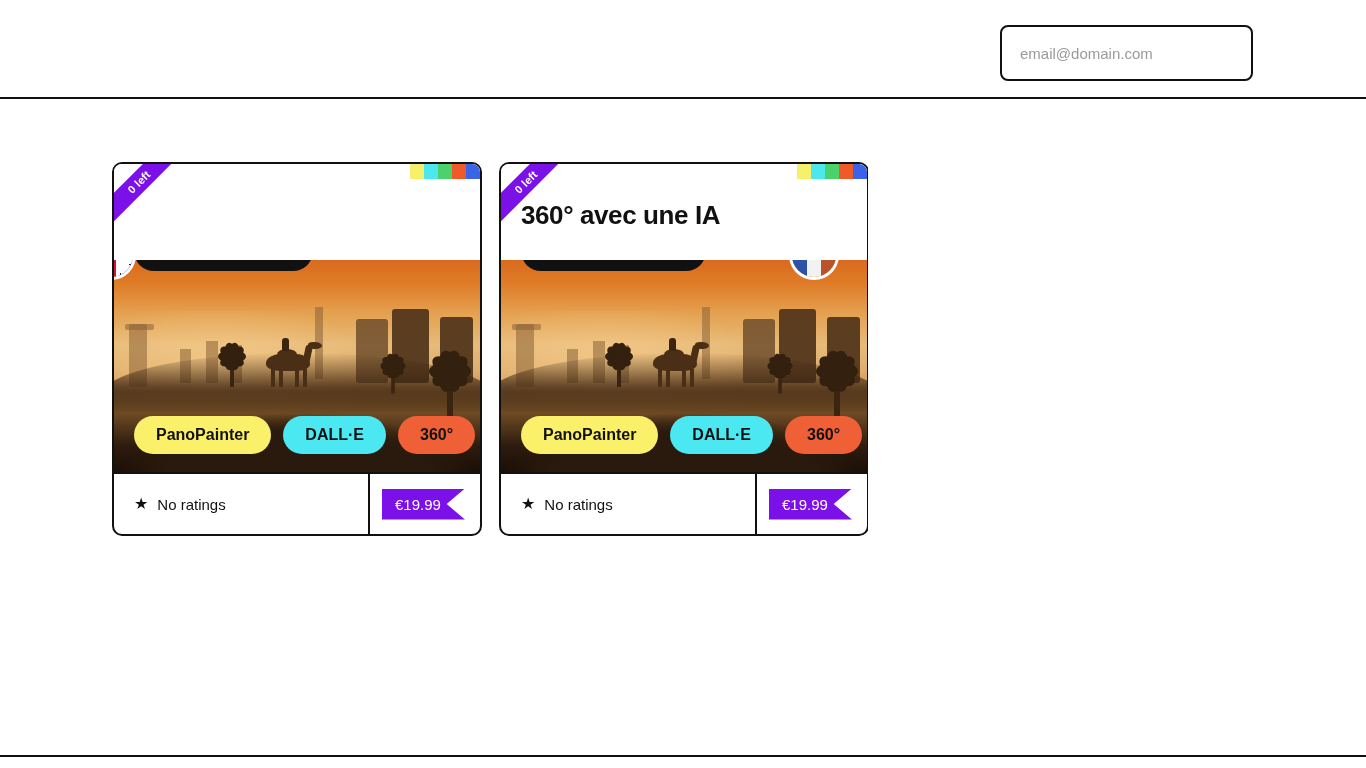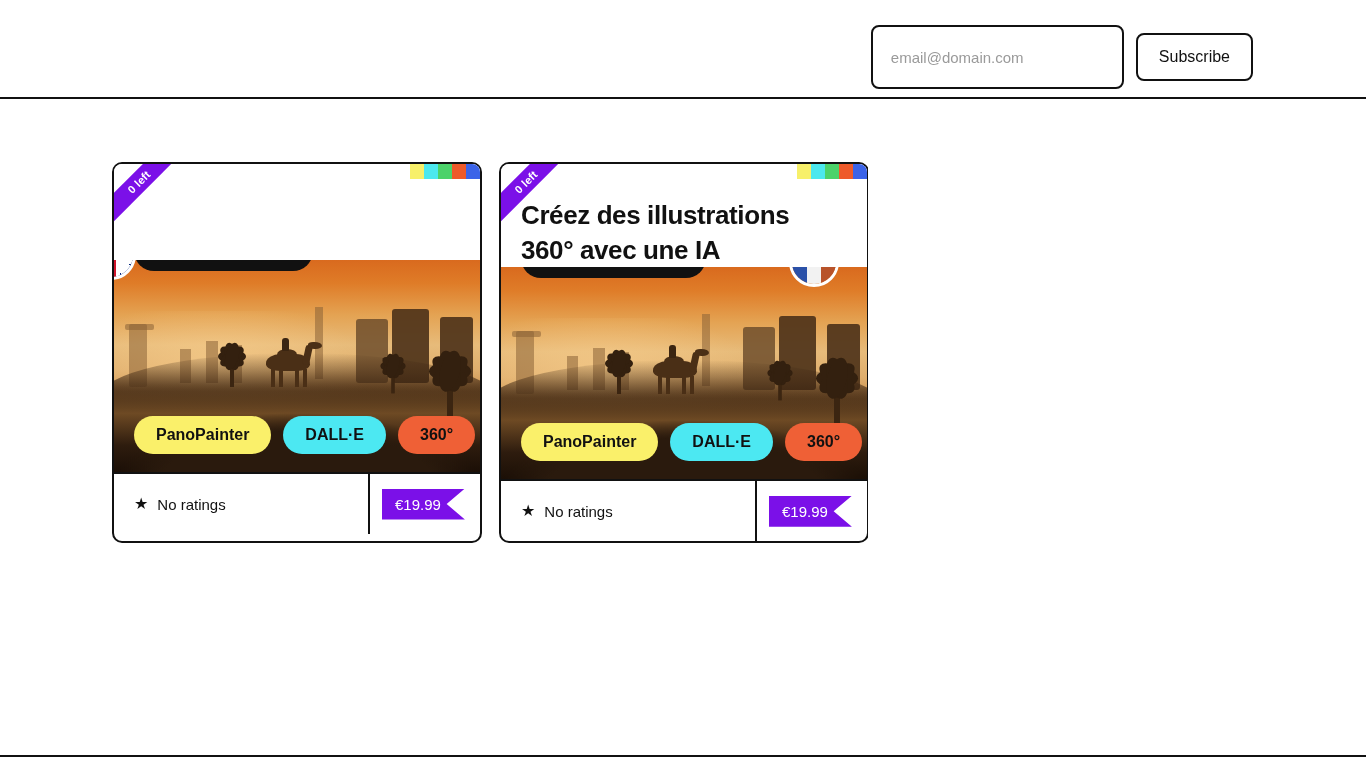--- a/index.html
+++ b/index.html
@@ -62,21 +62,21 @@
   .subscribe-area {
     position: absolute;
     right: 113px; top: 25px;
     display: flex;
     align-items: center;
     gap: 12px;
   }
 
   .email-input {
     width: 253px;
-    height: 64px;
+    height: 56px;
     border: 2px solid #111111;
     border-radius: 8px;
     background: #ffffff;
     padding: 0 18px;
     font-family: inherit;
     font-size: 15px;
     color: #ec4899;
     outline: none;
   }
   .email-input::placeholder { color: #9a9a9a; }
@@ -405,21 +405,20 @@
   }
 </style>
 </head>
 <body>
 
 <header class="site-header">
 
 
   <div class="subscribe-area">
     <input class="email-input" type="text" placeholder="email@domain.com" style="">
-    <button class="subscribe-btn">Subscribe</button>
   </div>
 
 </header>
 
 <main class="main">
   <div class="card-grid">
 
     <article class="card">
 
       <div class="card-top">
@@ -514,21 +513,20 @@
 
       <div class="card-top">
         <div class="color-bars">
           <span style="background:#F7F06A"></span>
           <span style="background:#4CE8EE"></span>
           <span style="background:#4CD26A"></span>
           <span style="background:#EE5A2A"></span>
           <span style="background:#3B63E8"></span>
         </div>
         <div class="ribbon">0 left</div>
-        <div class="card-title">Créez des illustrations</div>
         <div class="card-title">360° avec une IA</div>
       </div>
 
       <div class="hero">
         <div class="hero-scene"></div>
         <div class="hero-haze"></div>
 
         <div class="sil lt" style="left:4%;bottom:40%;width:5%;height:30%;border-radius:2px"></div>
         <div class="sil lt" style="left:3%;bottom:67%;width:8%;height:3%;border-radius:2px"></div>
         <div class="sil lt" style="left:18%;bottom:42%;width:3%;height:16%"></div>

